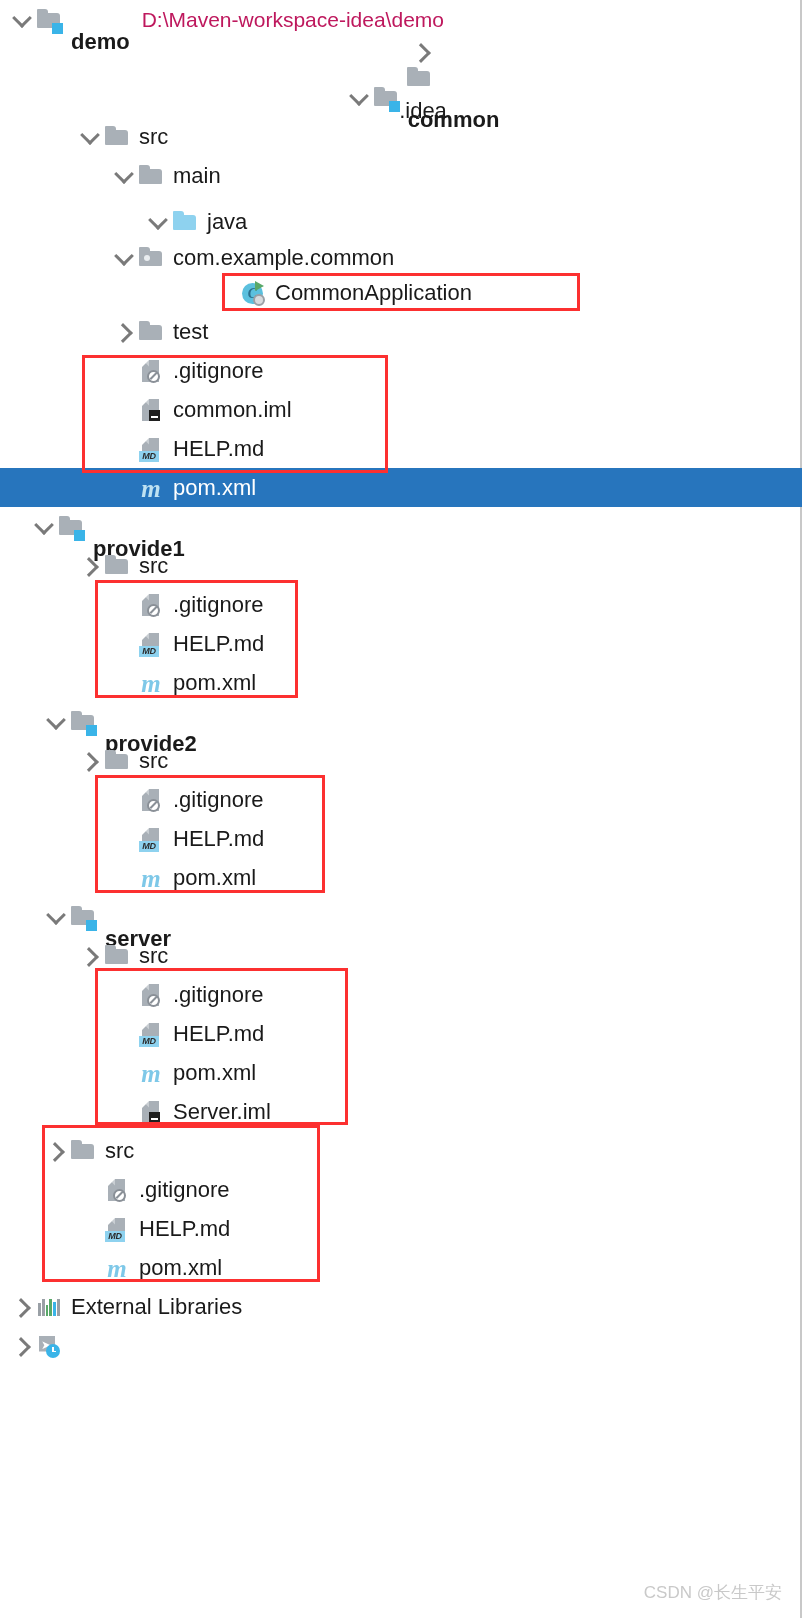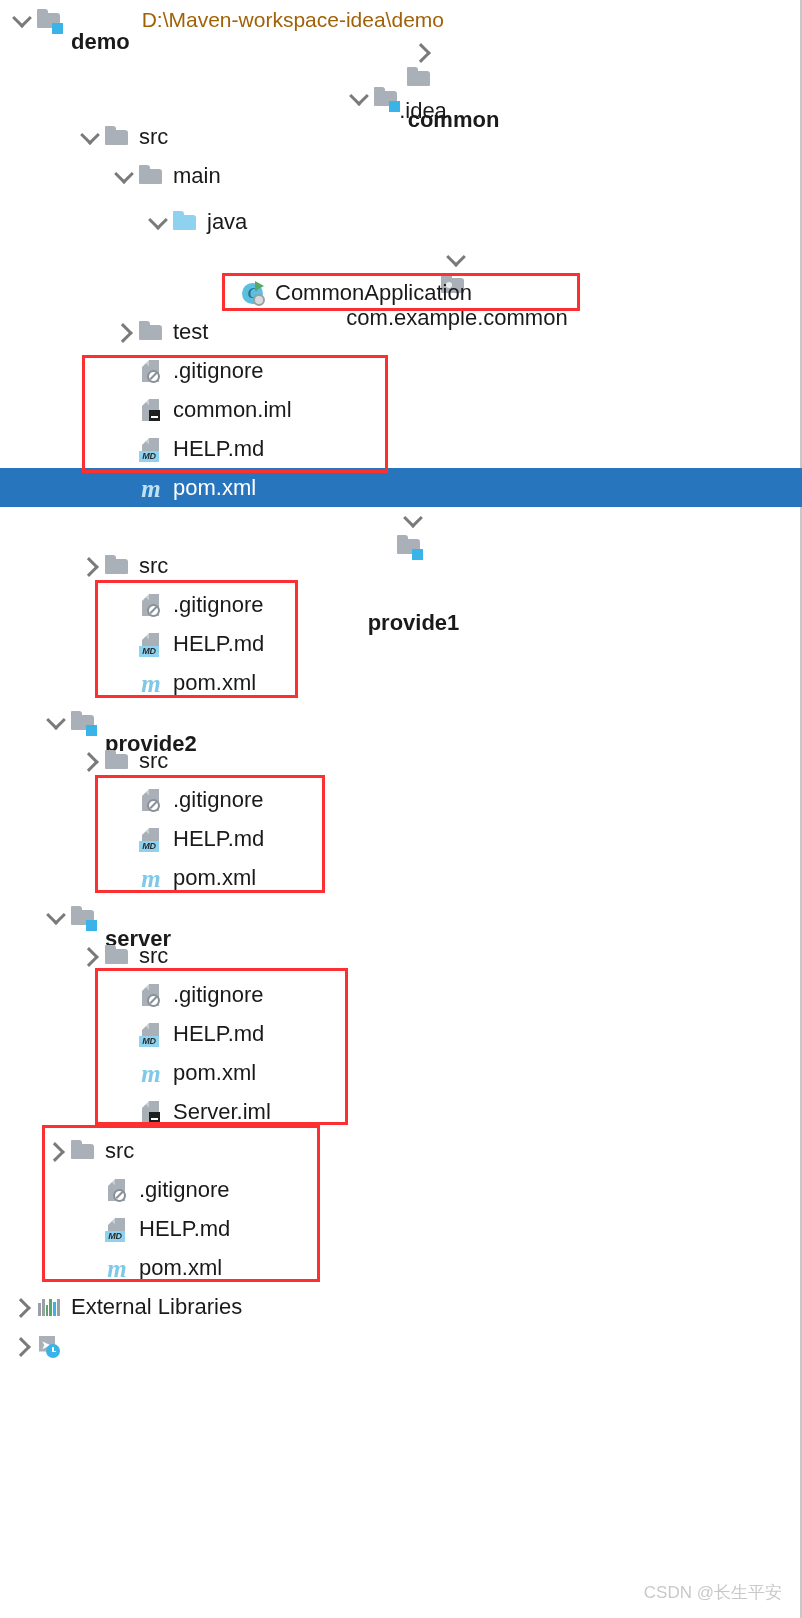--- a/index.html
+++ b/index.html
@@ -42,21 +42,21 @@
   .row .label {
     font-size: 22px;
     color: #1a1a1a;
     line-height: 39px;
     white-space: nowrap;
   }
   .row.selected .label { color: #ffffff; }
   .row .label.bold { font-weight: bold; margin-top: 44px; }
   .row .path {
     font-size: 21px;
-    color: #a16207;
+    color: #be185d;
     margin-left: 12px;
     white-space: nowrap;
   }
 
   
   .twisty {
     width: 26px;
     height: 26px;
     flex: 0 0 26px;
     position: relative;
@@ -388,21 +388,21 @@
       <div class="row" style="top: 202px; padding-left: 146px;">
         <span class="twisty down">
           <i></i>
         </span>
         <span class="icon ic-folder source">
           <i class="ftab"></i>
           <i class="fbody"></i>
         </span>
         <span class="label">java</span>
       </div>
-      <div class="row" style="top: 246px; padding-left: 112px; flex-direction: column;">
+      <div class="row" style="top: 238px; padding-left: 112px;">
         <span class="twisty down">
           <i></i>
         </span>
         <span class="icon ic-package">
           <i class="ftab"></i>
           <i class="fbody"></i>
           <i class="dot"></i>
         </span>
         <span class="label">com.example.common</span>
       </div>
@@ -450,21 +450,21 @@
         </span>
         <span class="label">HELP.md</span>
       </div>
       <div class="row selected" style="top: 468px; padding-left: 112px;">
         <span class="twisty none"></span>
         <span class="icon ic-maven">
           <i class="mglyph">m</i>
         </span>
         <span class="label">pom.xml</span>
       </div>
-      <div class="row" style="top: 507px; padding-left: 25px; flex-direction: column;">
+      <div class="row" style="top: 507px; padding-left: 32px;">
         <span class="twisty down">
           <i></i>
         </span>
         <span class="icon ic-folder module">
           <i class="ftab"></i>
           <i class="fbody"></i>
           <i class="badge"></i>
         </span>
         <span class="label bold">provide1</span>
       </div>

